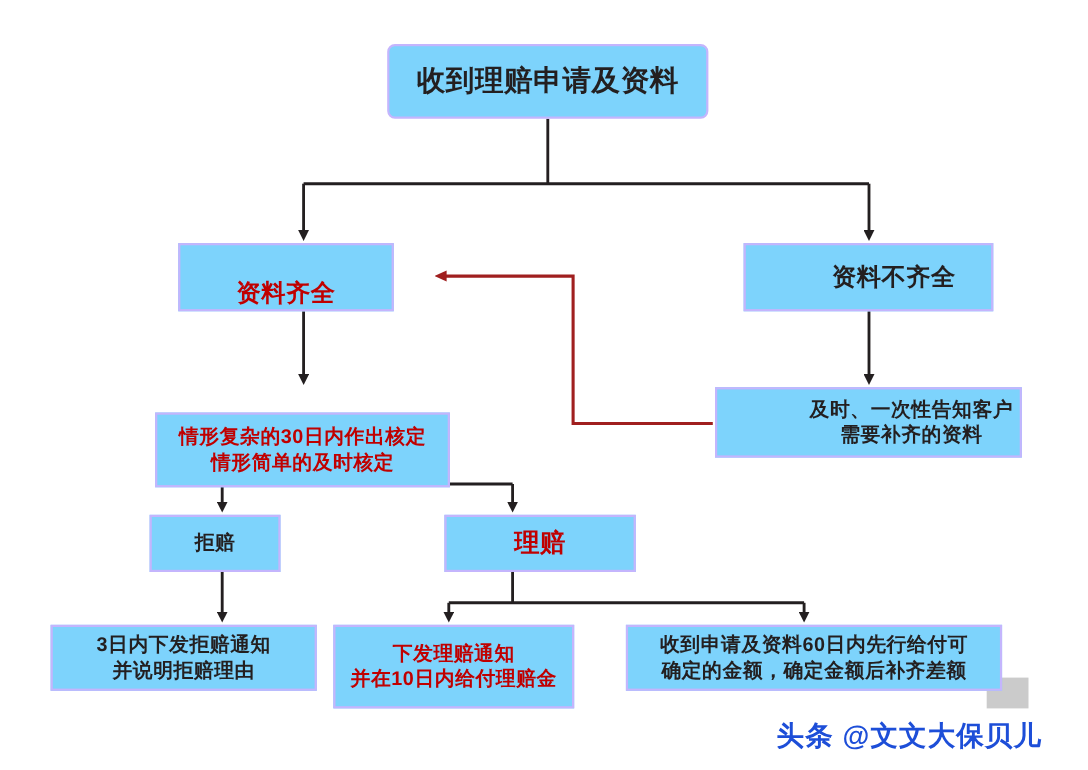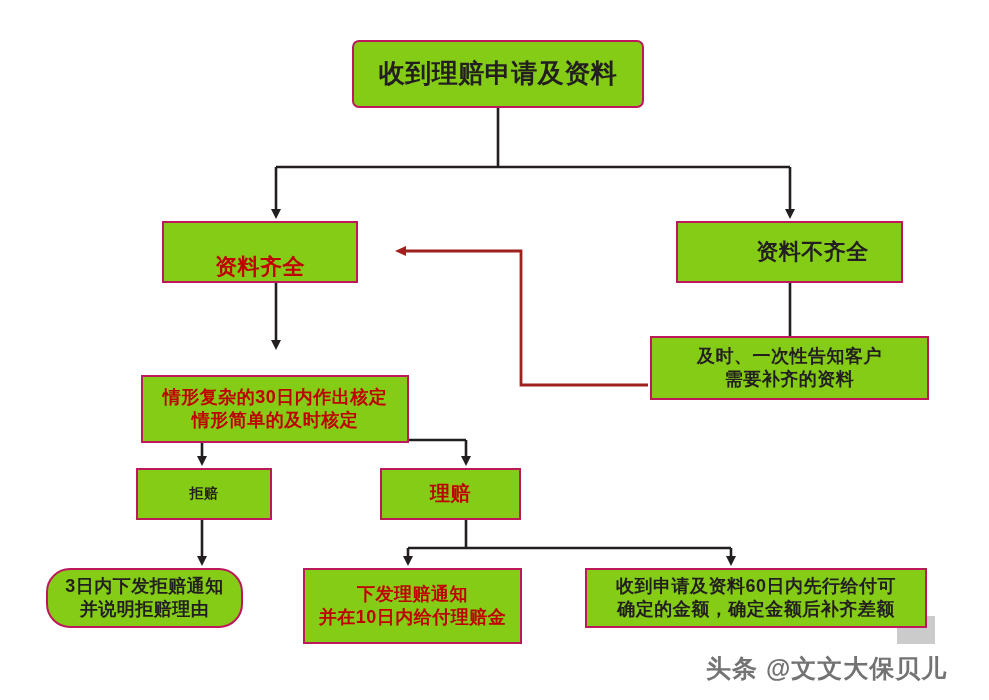--- a/index.html
+++ b/index.html
@@ -21,22 +21,22 @@
     position: absolute;
     left: 0;
     top: 0;
     width: 989px;
     height: 700px;
     pointer-events: none;
   }
   .node {
     position: absolute;
     box-sizing: border-box;
-    background: #84cc16;
-    border: 2px solid #be185d;
+    background: #7dd3fc;
+    border: 2px solid #c4b5fd;
     display: flex;
     align-items: center;
     justify-content: center;
     text-align: center;
     line-height: 1.28;
     font-weight: bold;
     color: #231f20;
     letter-spacing: 0.5px;
     z-index: 2;
   }
@@ -49,34 +49,34 @@
   .node .txt {
     display: block;
     white-space: pre-line;
     padding: 0 6px;
   }
   
   #n-receive   { left: 352px; top: 40px;  width: 292px; height: 68px;  font-size: 26px; }
   #n-complete  { left: 162px; top: 221px; width: 196px; height: 62px;  font-size: 22px; align-items: flex-end; }
   #n-incomplete{ left: 676px; top: 221px; width: 227px; height: 62px;  font-size: 22px; padding-left: 46px; }
   #n-assess    { left: 141px; top: 352px; width: 268px; height: 68px;  font-size: 18px; margin-top: 23px; }
-  #n-notify    { left: 650px; top: 336px; width: 279px; height: 64px;  font-size: 18px; }
-  #n-reject    { left: 136px; top: 468px; width: 136px; height: 52px;  font-size: 14px; }
-  #n-claim     { left: 380px; top: 468px; width: 141px; height: 52px;  font-size: 20px; }
-  #n-rejectdoc { left: 46px;  top: 568px; width: 197px; height: 60px;  font-size: 18px; border-radius: 24px; }
+  #n-notify    { left: 650px; top: 352px; width: 279px; height: 64px;  font-size: 18px; justify-content: flex-end; }
+  #n-reject    { left: 136px; top: 468px; width: 119px; height: 52px;  font-size: 18px; }
+  #n-claim     { left: 404px; top: 468px; width: 174px; height: 52px;  font-size: 23px; }
+  #n-rejectdoc { left: 46px;  top: 568px; width: 242px; height: 60px;  font-size: 18px; }
   #n-claimdoc  { left: 303px; top: 568px; width: 219px; height: 76px;  font-size: 18px; }
-  #n-advance   { left: 585px; top: 568px; width: 342px; height: 60px;  font-size: 18px; }
+  #n-advance   { left: 569px; top: 568px; width: 342px; height: 60px;  font-size: 18px; }
 
   #watermark {
     position: absolute;
     left: 706px;
     top: 652px;
     font-size: 25px;
     font-weight: bold;
-    color: #737373;
+    color: #1d4ed8;
     letter-spacing: 1px;
     white-space: nowrap;
     z-index: 3;
   }
   #wm-block {
     position: absolute;
     left: 897px;
     top: 616px;
     width: 38px;
     height: 28px;

